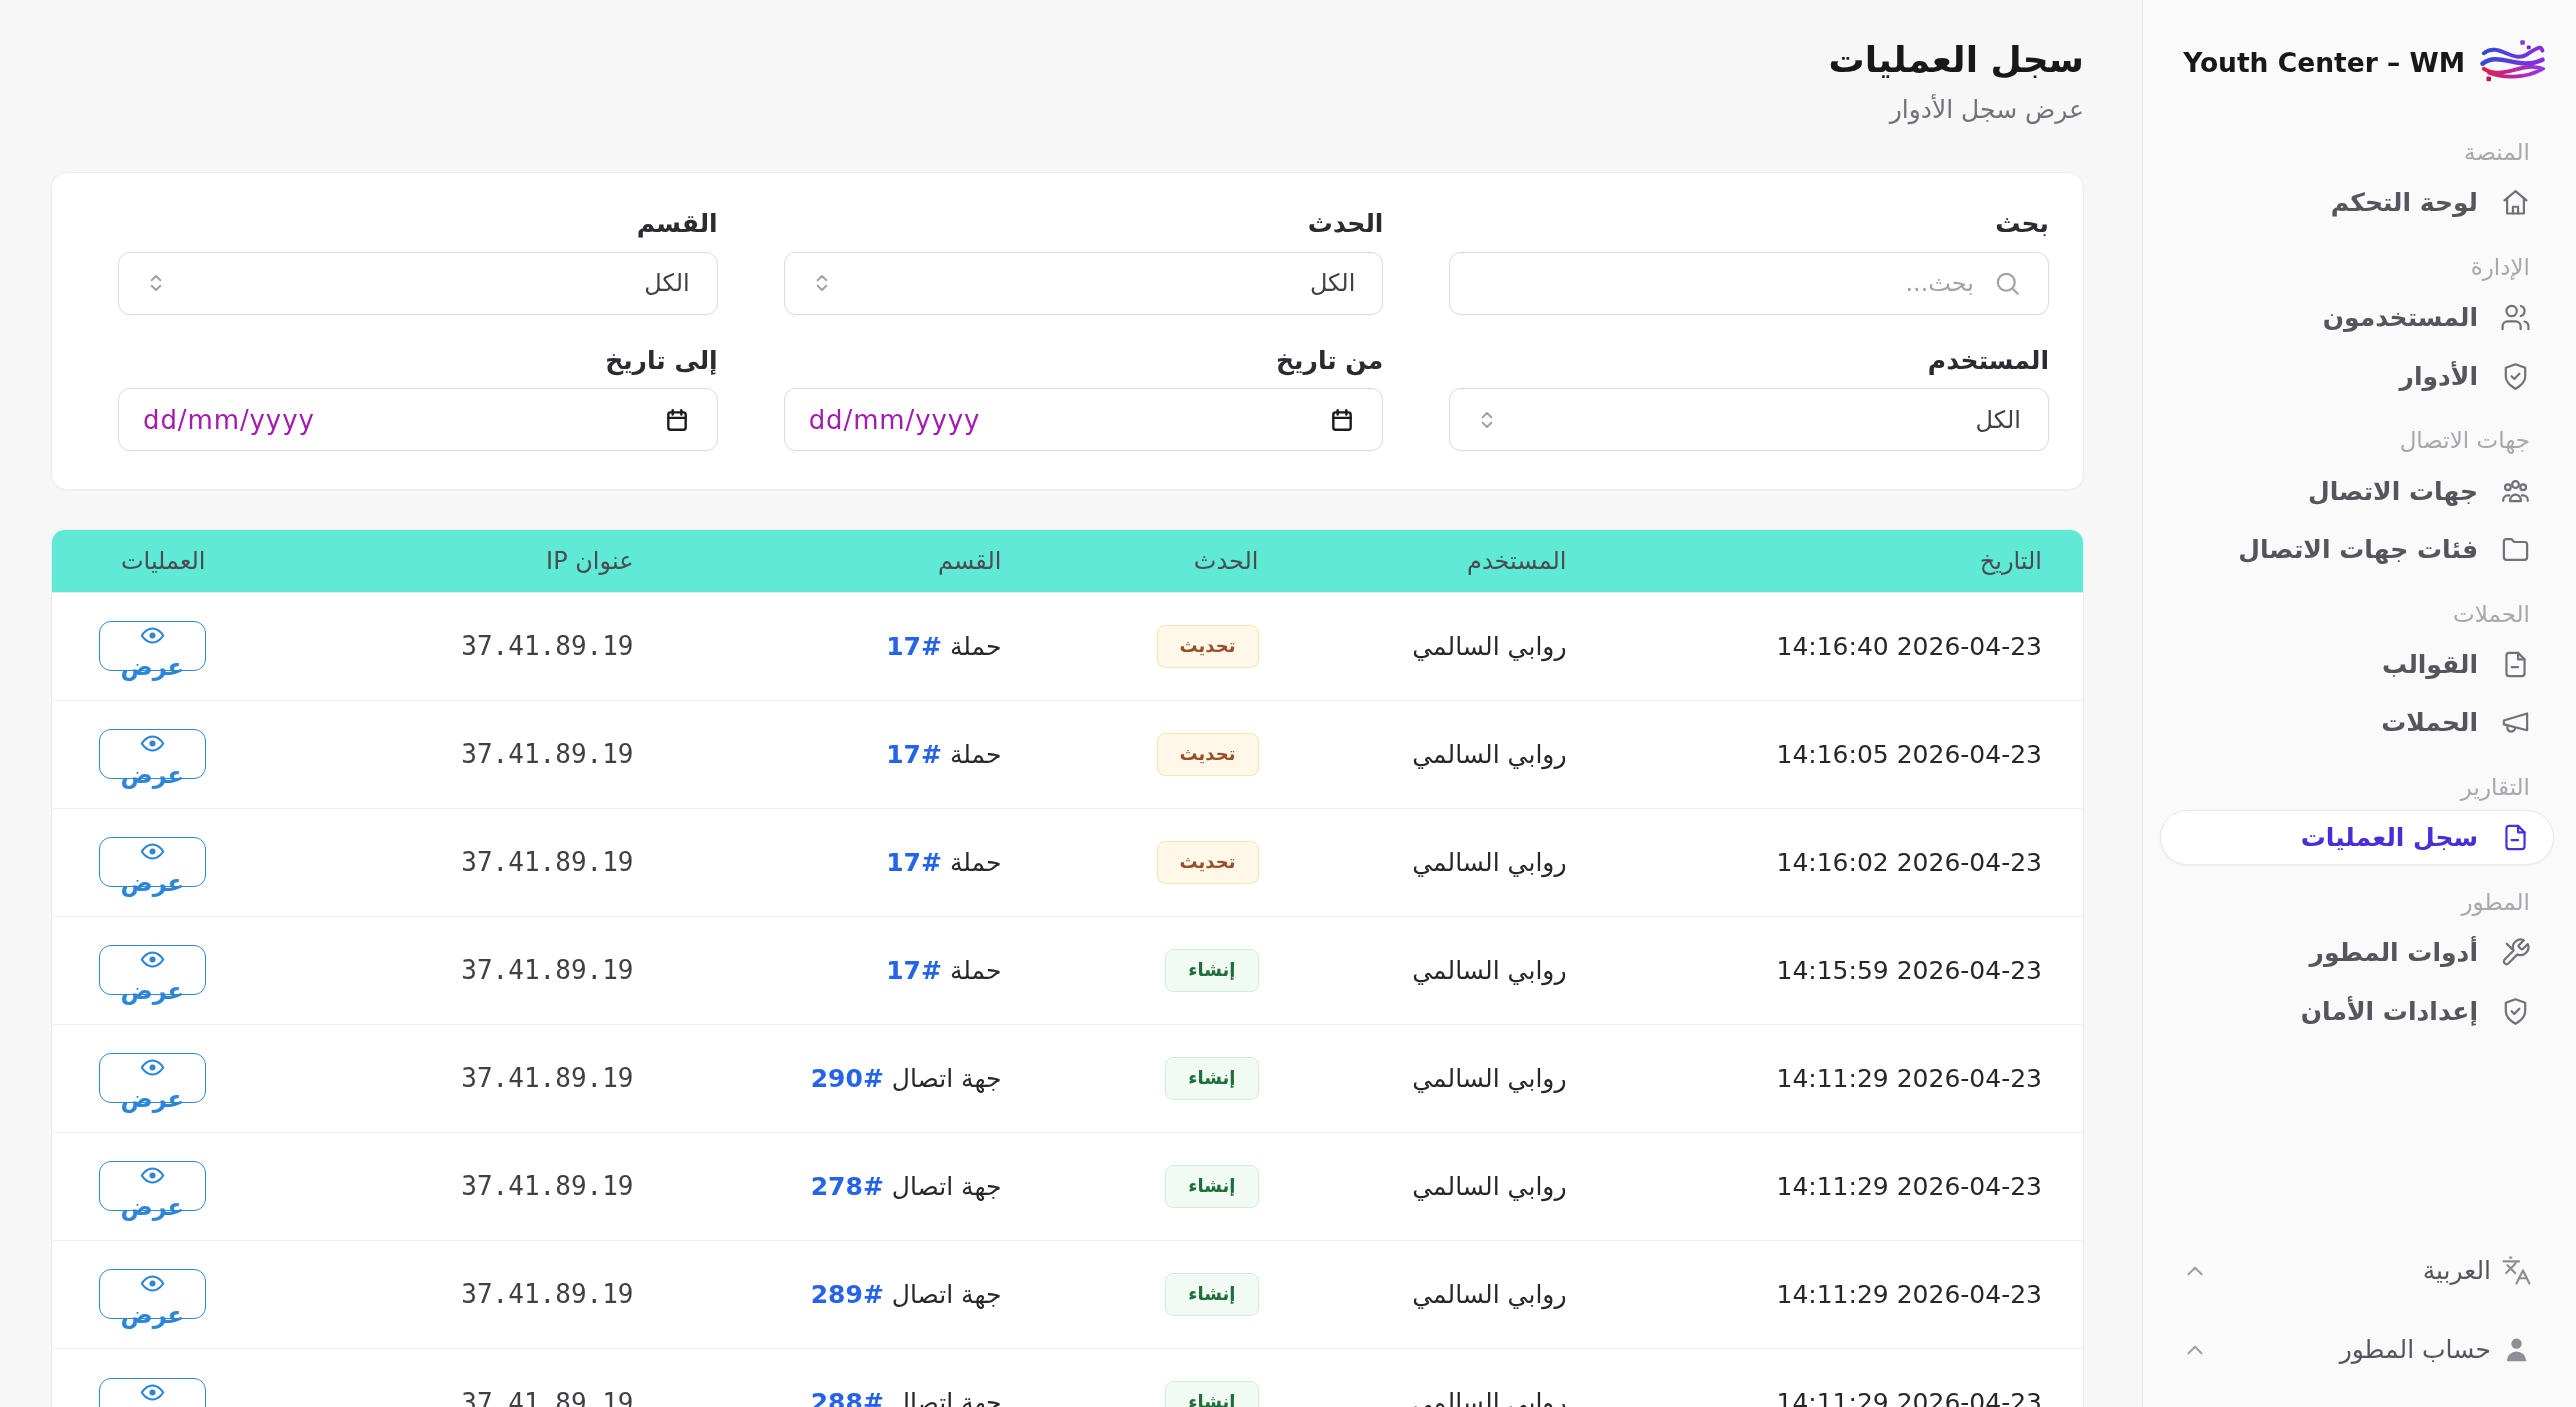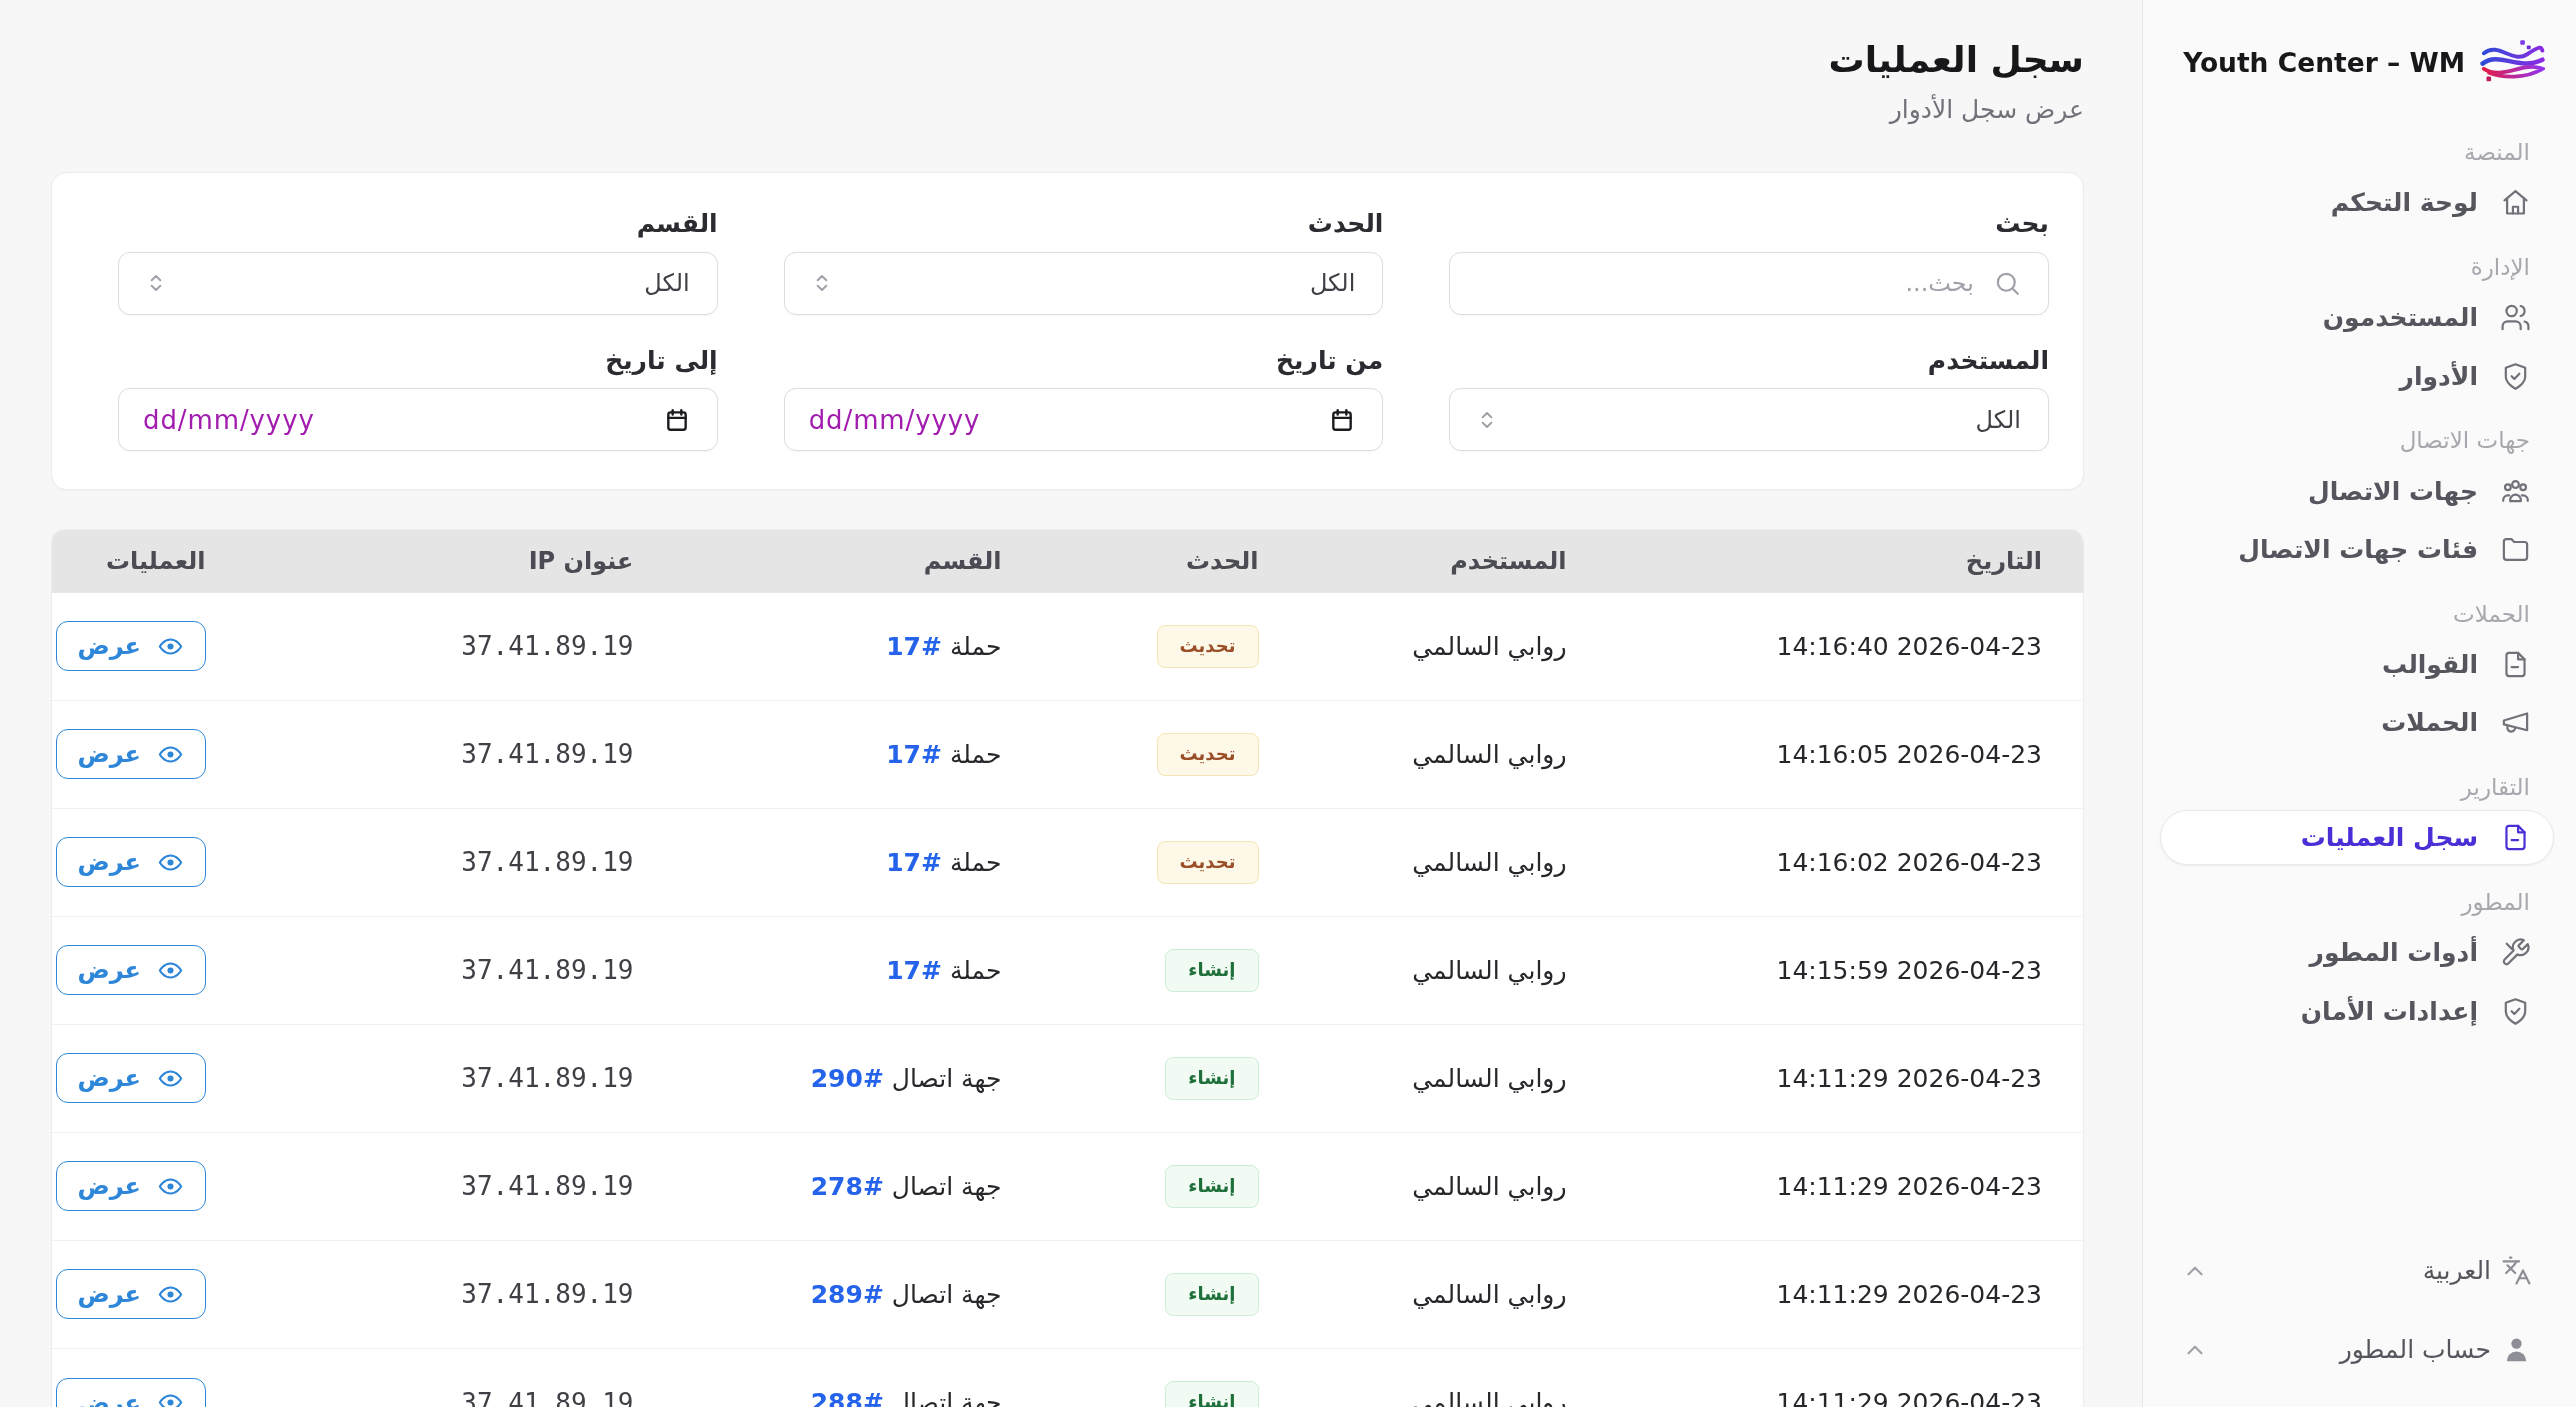--- a/index.html
+++ b/index.html
@@ -61,40 +61,40 @@
   .select-chevrons{position:absolute;left:24px;width:26px;height:26px;color:#a1a1aa}
   .select-chevrons svg{width:100%;height:100%}
   .date-box{direction:ltr;justify-content:flex-start;padding:0 55px 0 24px;cursor:text}
   .date-text{color:#a21caf;font-size:26px;letter-spacing:0.9px}
   .calendar-icon{position:absolute;right:27px;width:26px;height:26px;color:#1b1b1f}
   .calendar-icon svg{width:100%;height:100%}
   
   .table-card{margin-top:39px;overflow:hidden;border-radius:13.7px}
   table{width:100%;border-collapse:collapse;table-layout:fixed}
   thead th{
-    height:62px;background:#e5e5e5;border-bottom:0.9px solid #e7e7ea;
-    font-size:24px;font-weight:700;color:#4b4b53;text-align:right;padding:0 20.5px;
+    height:62px;background:#5eead4;border-bottom:0.9px solid #e7e7ea;
+    font-size:24px;font-weight:400;color:#4b4b53;text-align:right;padding:0 20.5px;
   }
   th:first-child,td:first-child{padding-right:41px}
   tbody td{
     height:108px;vertical-align:middle;border-top:0.9px solid #f0f0f3;
     font-size:25px;text-align:right;padding:0 20.5px;color:#26262b;
   }
   tbody tr:first-child td{border-top:none}
   .dt,.c-ip{direction:ltr;unicode-bidi:isolate}
   .c-ip{font-family:"DejaVu Sans Mono",monospace;font-size:26px;color:#3f3f46}
   .badge{display:inline-block;padding:8.6px 22px;border-radius:8px;font-size:18px;font-weight:700;line-height:1.35}
   .badge.update{background:#fdf8e8;border:0.9px solid #f3e6b4;color:#9a4f28}
   .badge.create{background:#f1fbf4;border:0.9px solid #cdeed6;color:#1e6f39}
   .sec-name{color:#26262b}
   .sec-ref{color:#2563eb;text-decoration:none;font-weight:600;cursor:pointer}
   .view-btn{
-    display:inline-flex;align-items:center;gap:16px;height:50px;padding:0 20.5px;
+    display:inline-flex;align-items:center;gap:4px;height:50px;padding:0 20.5px;
     border:1.7px solid #2e86d8;border-radius:12px;background:#fff;color:#2e86d8;
-    font-size:24px;font-weight:700;font-family:inherit;cursor:pointer;
+    font-size:24px;font-weight:700;font-family:inherit;cursor:pointer;flex-direction:column;
   }
   .eye-icon{width:27px;height:27px;display:flex}
   .eye-icon svg{width:100%;height:100%}
 </style>
 </head>
 <body>
 
 <aside class="sidebar">
   <div class="brand">
     <span class="brand-logo">

